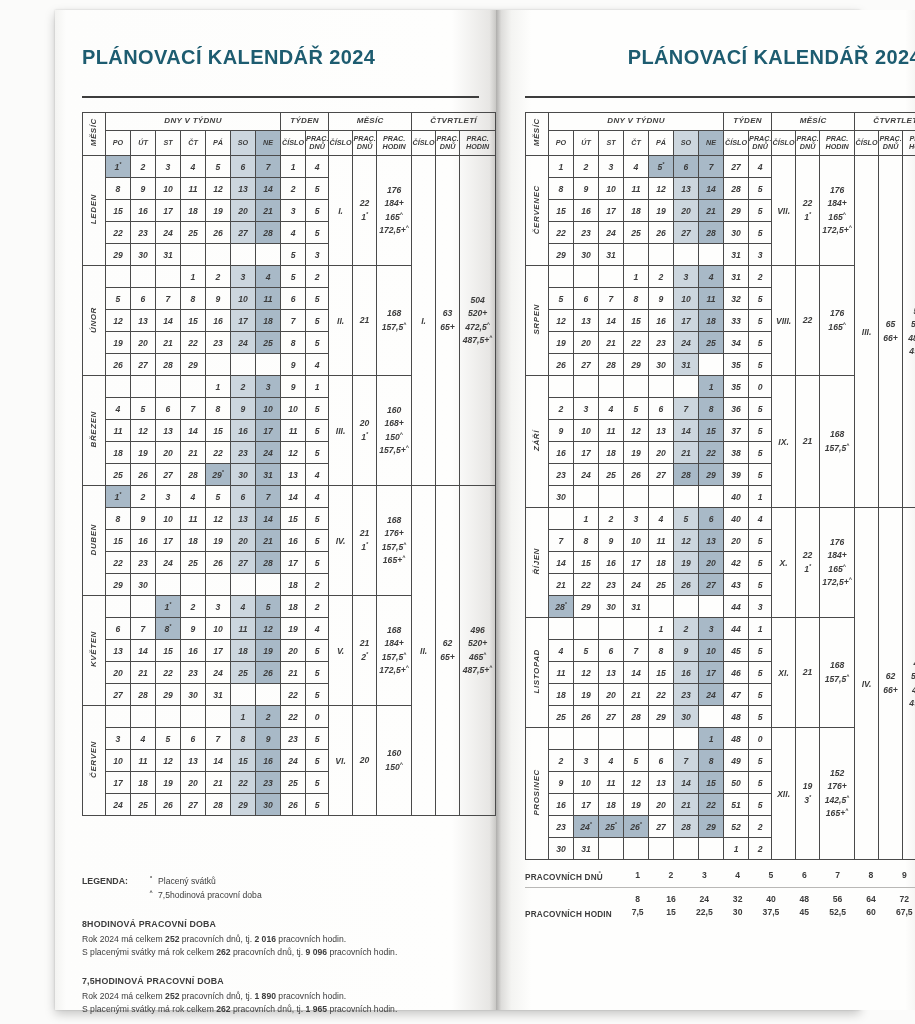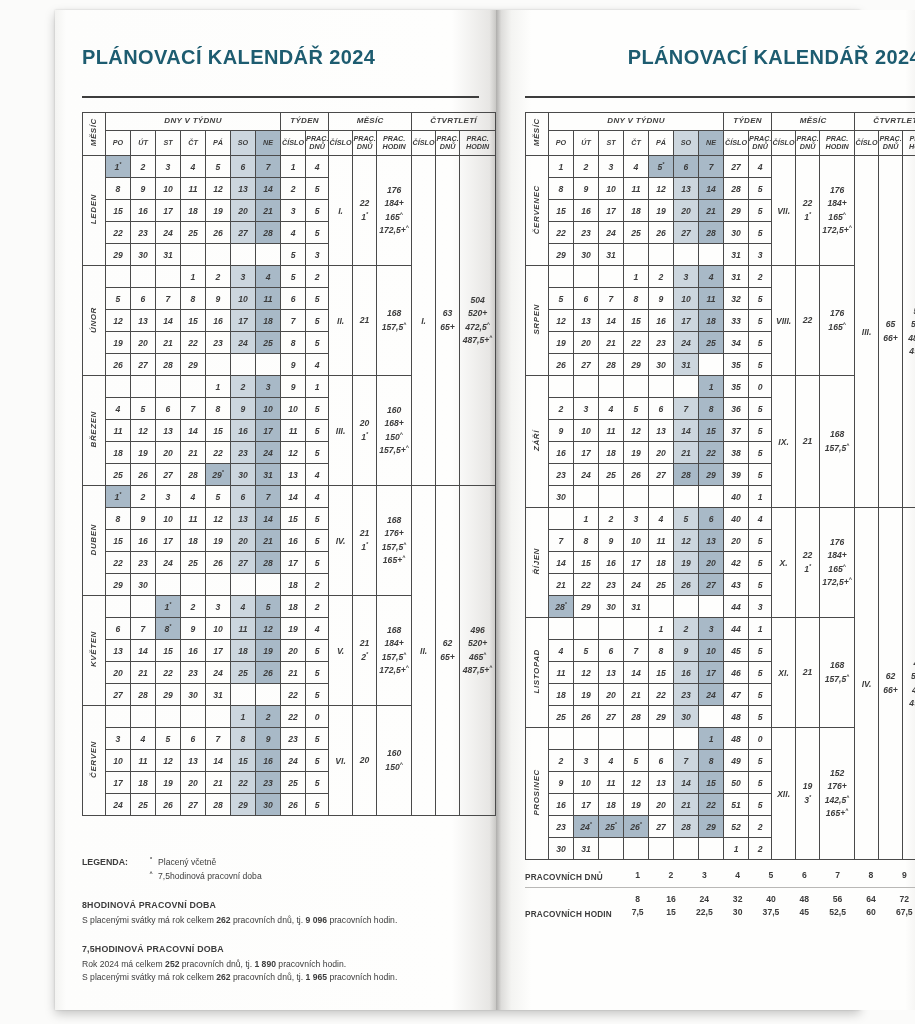--- a/index.html
+++ b/index.html
@@ -47,21 +47,21 @@
     writing-mode:vertical-rl;transform:rotate(180deg);
     font-weight:bold;font-size:8px;letter-spacing:0.6px;white-space:nowrap;
     display:inline-block;line-height:1;
   }
   .sat{background:#ccd6de !important;}
   .sun{background:#a8b9c7 !important;}
   td.md,td.mh,td.qd,td.qh{font-size:8px;line-height:1.55;font-weight:bold;}
   sup{font-size:0.62em;vertical-align:super;line-height:0;}
 
   
-  .legend{margin-top:40px;font-size:8.6px;}
+  .legend{margin-top:59px;font-size:8.6px;}
   .legend-row{display:flex;line-height:1.55;}
   .legend-label{width:62px;font-weight:bold;font-size:8.8px;}
   .legend-sym{width:14px;text-align:center;font-weight:bold;}
   .wt-block{margin-top:16px;font-size:8.6px;line-height:1.5;}
   .wt-title{font-weight:bold;font-size:8.8px;margin-bottom:2px;letter-spacing:0.2px;}
 
   
   .summary{margin-top:4px;font-size:8.6px;}
   .sum-row{display:flex;align-items:flex-end;border-top:1px solid #b9b8b6;padding:5px 0;}
   .sum-row.first{border-top:none;}
@@ -483,32 +483,33 @@
             <td>5</td>
           </tr>
         </tbody>
       </table>
 
     <div class="legend">
       <div id="legend-items">
           <div class="legend-row">
             <span class="legend-label">LEGENDA:</span>
             <span class="legend-sym"><sup>*</sup></span>
-            <span>Placený včetně</span>
+            <span>Placený svátků</span>
           </div>
           <div class="legend-row">
             <span class="legend-label"></span>
             <span class="legend-sym"><sup>^</sup></span>
             <span>7,5hodinová pracovní doba</span>
           </div>
         </div>
     </div>
     <div id="wt-blocks">
         <div class="wt-block">
           <div class="wt-title">8HODINOVÁ PRACOVNÍ DOBA</div>
+          <div>Rok 2024 má celkem <b>252</b> pracovních dnů, tj. <b>2 016</b> pracovních hodin.</div>
           <div>S placenými svátky má rok celkem <b>262</b> pracovních dnů, tj. <b>9 096</b> pracovních hodin.</div>
         </div>
         <div class="wt-block">
           <div class="wt-title">7,5HODINOVÁ PRACOVNÍ DOBA</div>
           <div>Rok 2024 má celkem <b>252</b> pracovních dnů, tj. <b>1 890</b> pracovních hodin.</div>
           <div>S placenými svátky má rok celkem <b>262</b> pracovních dnů, tj. <b>1 965</b> pracovních hodin.</div>
         </div>
       </div>
   </div>
 

